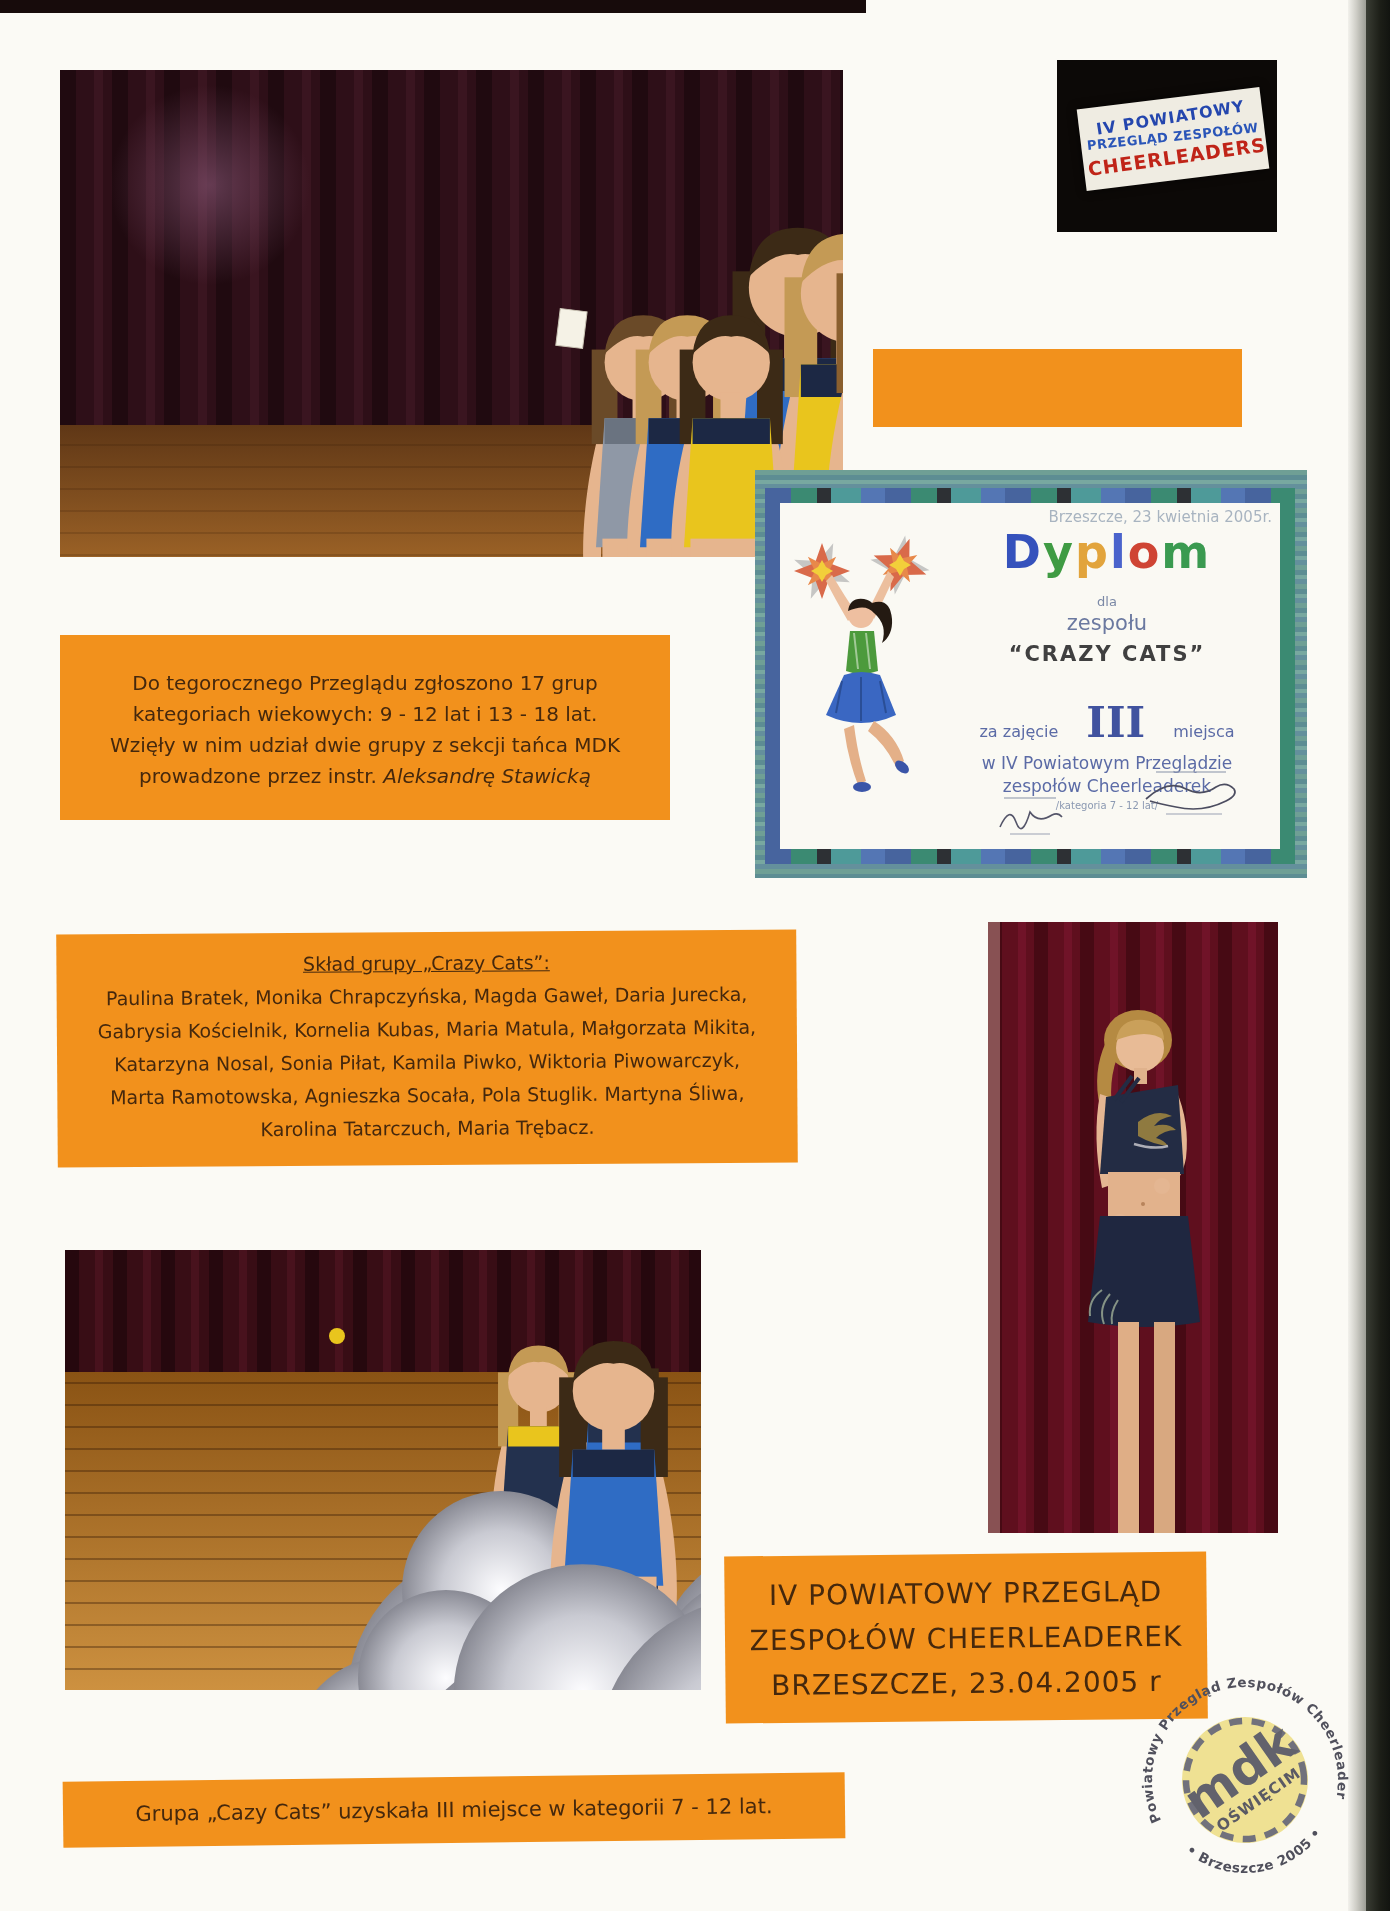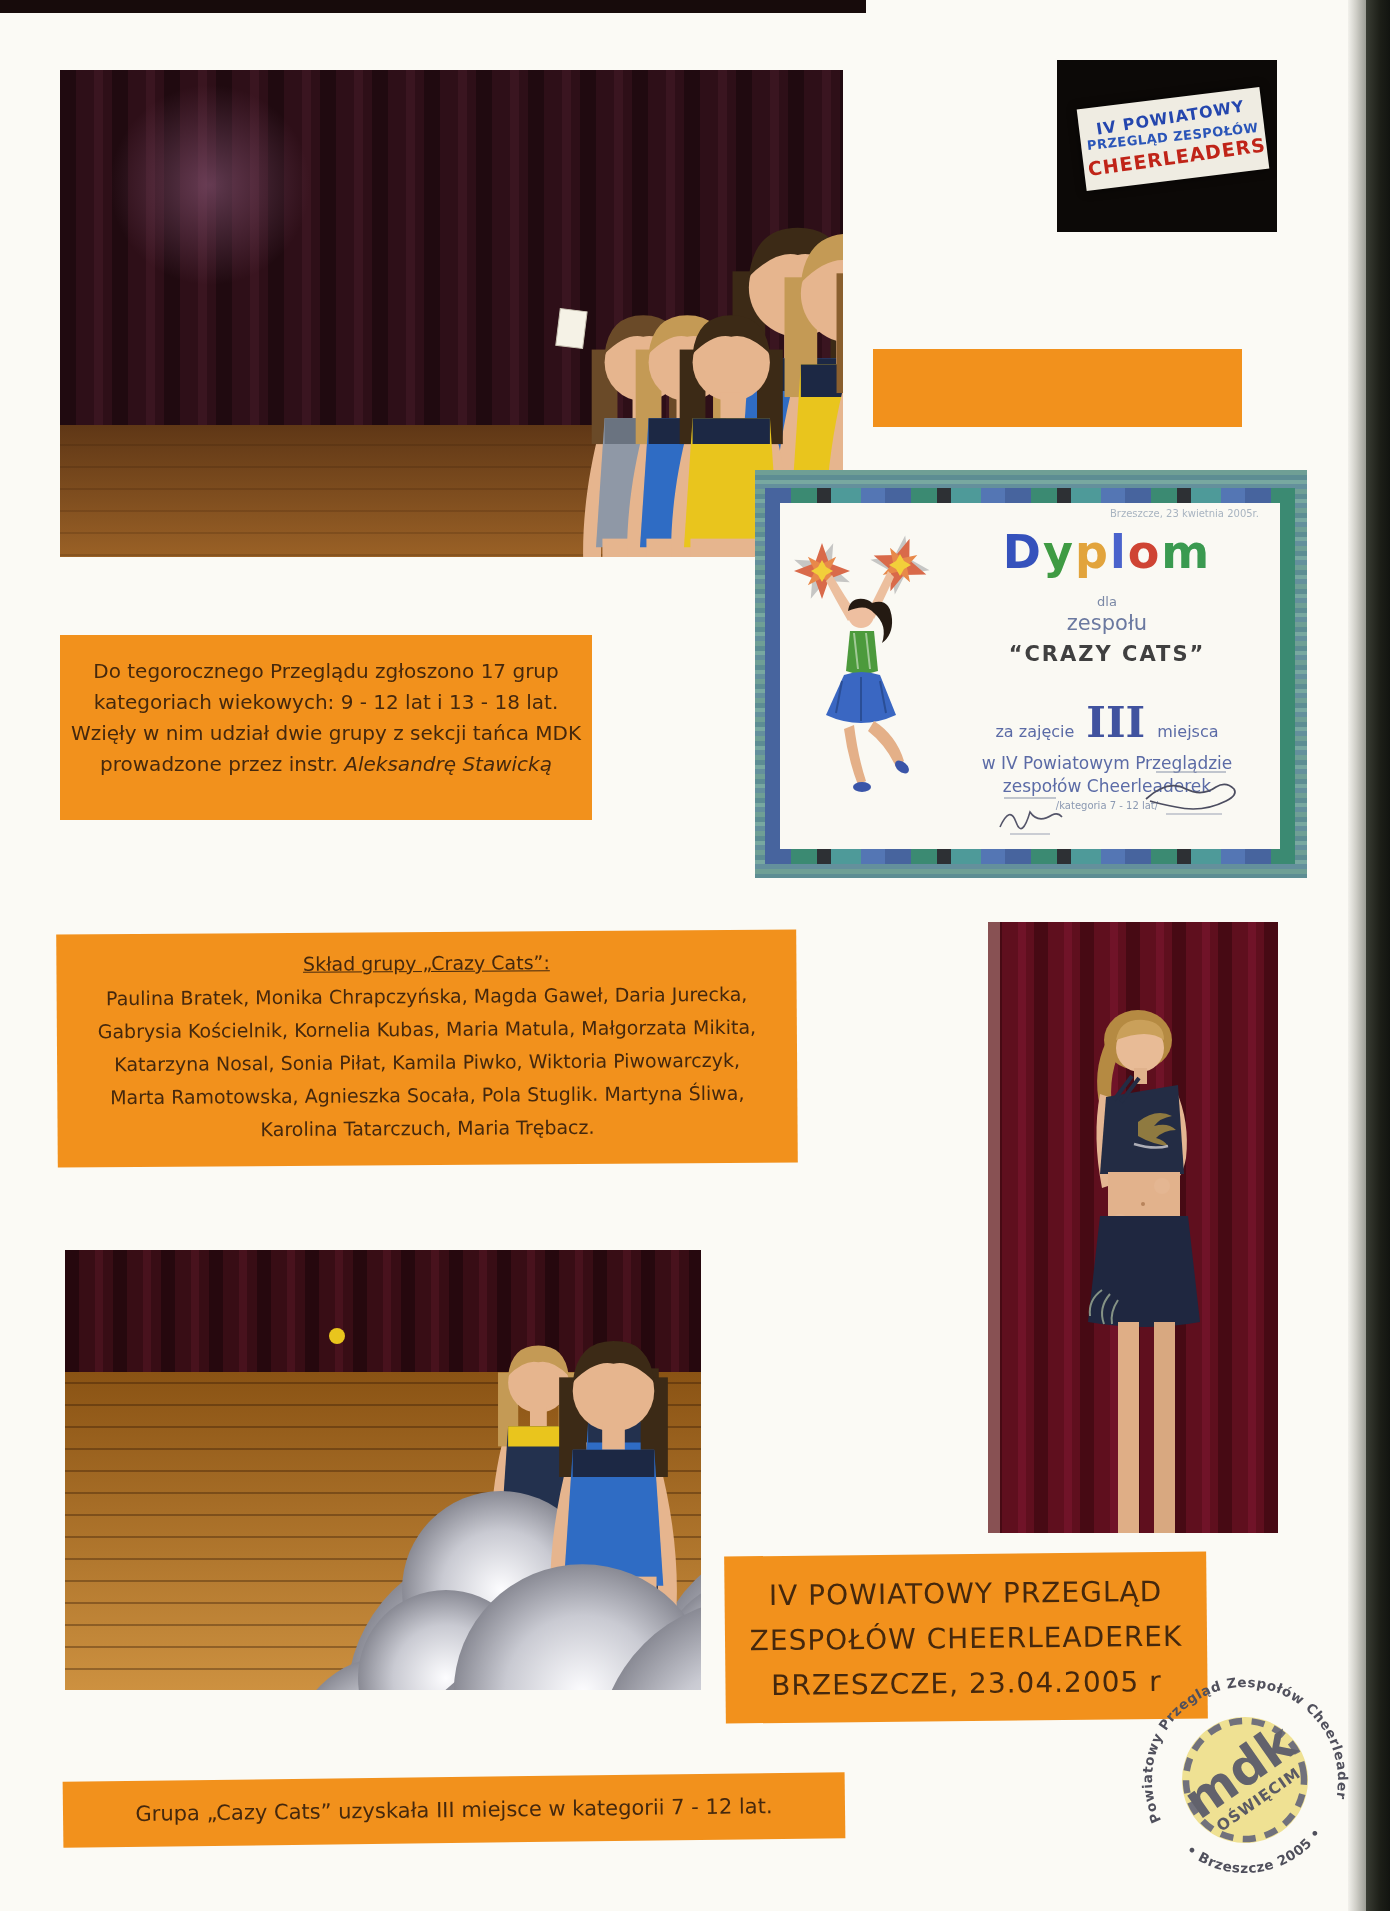--- a/index.html
+++ b/index.html
@@ -25,43 +25,43 @@
   .banner-card{position:absolute;left:24px;top:38px;width:176px;padding:10px 4px 12px;
     background:#efece2;transform:rotate(-7deg);text-align:center;
     box-shadow:0 0 10px rgba(0,0,0,.6);}
   .banner-l1{font-size:16px;font-weight:bold;color:#2446ae;letter-spacing:1px;transform:rotate(-2deg);}
   .banner-l2{font-size:13px;font-weight:bold;color:#2a55b8;letter-spacing:.5px;transform:rotate(1deg);margin-top:2px;}
   .banner-l3{font-size:19px;font-weight:bold;color:#c02418;letter-spacing:1px;transform:rotate(-1deg);margin-top:2px;}
 
   
   .orange-block{position:absolute;background:#f2911c;color:#45280d;text-align:center;}
   #spacer-bar{left:873px;top:349px;width:369px;height:78px;}
-  #intro-block{left:60px;top:635px;width:532px;height:185px;font-size:20px;line-height:31px;padding-top:21px;box-sizing:border-box;}
+  #intro-block{left:60px;top:635px;width:610px;height:185px;font-size:20px;line-height:31px;padding-top:33px;box-sizing:border-box;}
   #roster-block{left:57px;top:932px;width:740px;height:233px;font-size:19px;line-height:33px;padding-top:15px;box-sizing:border-box;transform:rotate(-.4deg);}
   #event-block{left:725px;top:1554px;width:482px;height:167px;font-size:28px;line-height:45px;letter-spacing:1px;padding-top:17px;box-sizing:border-box;transform:rotate(-.6deg);}
   #result-strip{left:63px;top:1777px;width:782px;height:66px;font-size:21px;display:flex;align-items:center;justify-content:center;transform:rotate(-.7deg);}
   .o-line{display:block;}
   .roster-heading{display:inline-block;text-decoration:underline;}
   .italic{font-style:italic;}
 
   
   #diploma{left:755px;top:470px;width:552px;height:408px;position:absolute;
     background:repeating-linear-gradient(180deg,#6f9f95 0 5px,#5d8d93 5px 10px,#78a8a0 10px 14px,#64909c 14px 19px);}
   .dip-frame{position:absolute;left:10px;right:12px;top:18px;bottom:14px;
     background:repeating-linear-gradient(90deg,#47649e 0 26px,#3b8a72 26px 52px,#2d3034 52px 66px,#4e9a99 66px 96px,#5476b4 96px 120px);
     padding:15px;box-sizing:border-box;}
   .dip-paper{position:relative;width:100%;height:100%;background:#faf9f3;color:#5b6ba6;}
-  .dip-date{position:absolute;top:5px;right:21px;font-size:10px;color:#9aa8b8;opacity:.85;text-align:center;}
+  .dip-date{position:absolute;top:5px;right:8px;font-size:15px;color:#9aa8b8;opacity:.85;text-align:center;}
   .dip-text{position:absolute;left:158px;right:4px;top:0;bottom:0;text-align:center;}
   .dyplom{margin:26px 0 4px;font-size:46px;font-weight:bold;letter-spacing:2px;line-height:1;}
   .dl0{color:#3552bc}.dl1{color:#3f9b43}.dl2{color:#e2a43c}.dl3{color:#4a63cc}.dl4{color:#cf4433}.dl5{color:#3a9a50}
   .dip-dla{font-size:13px;color:#7b89a6;margin-top:19px;}
   .dip-zespolu{font-size:21px;color:#6b79a0;margin-top:2px;}
   .dip-team{font-size:21px;font-weight:bold;letter-spacing:2px;color:#404040;margin-top:7px;}
-  .place-row{display:flex;align-items:baseline;justify-content:center;gap:12px;margin-top:6px;}
+  .place-row{display:flex;align-items:baseline;justify-content:center;gap:28px;margin-top:6px;}
   .za-zajecie,.miejsca{font-size:16px;color:#5b6ba6;}
   .place-roman{font-family:"DejaVu Serif",serif;font-size:42px;font-weight:bold;color:#41539f;line-height:.9;margin-top:32px;}
   .dip-ev{font-size:17px;color:#5b6ba6;line-height:1.35;}
   .dip-ev.first{margin-top:10px;}
   .dip-cat{font-size:10px;color:#8b99b2;margin-top:2px;}
   .sigs{position:absolute;left:0;right:0;bottom:10px;height:56px;}
   .sig{position:absolute;}
 
   
   #stamp{left:1128px;top:1663px;width:234px;height:234px;}

